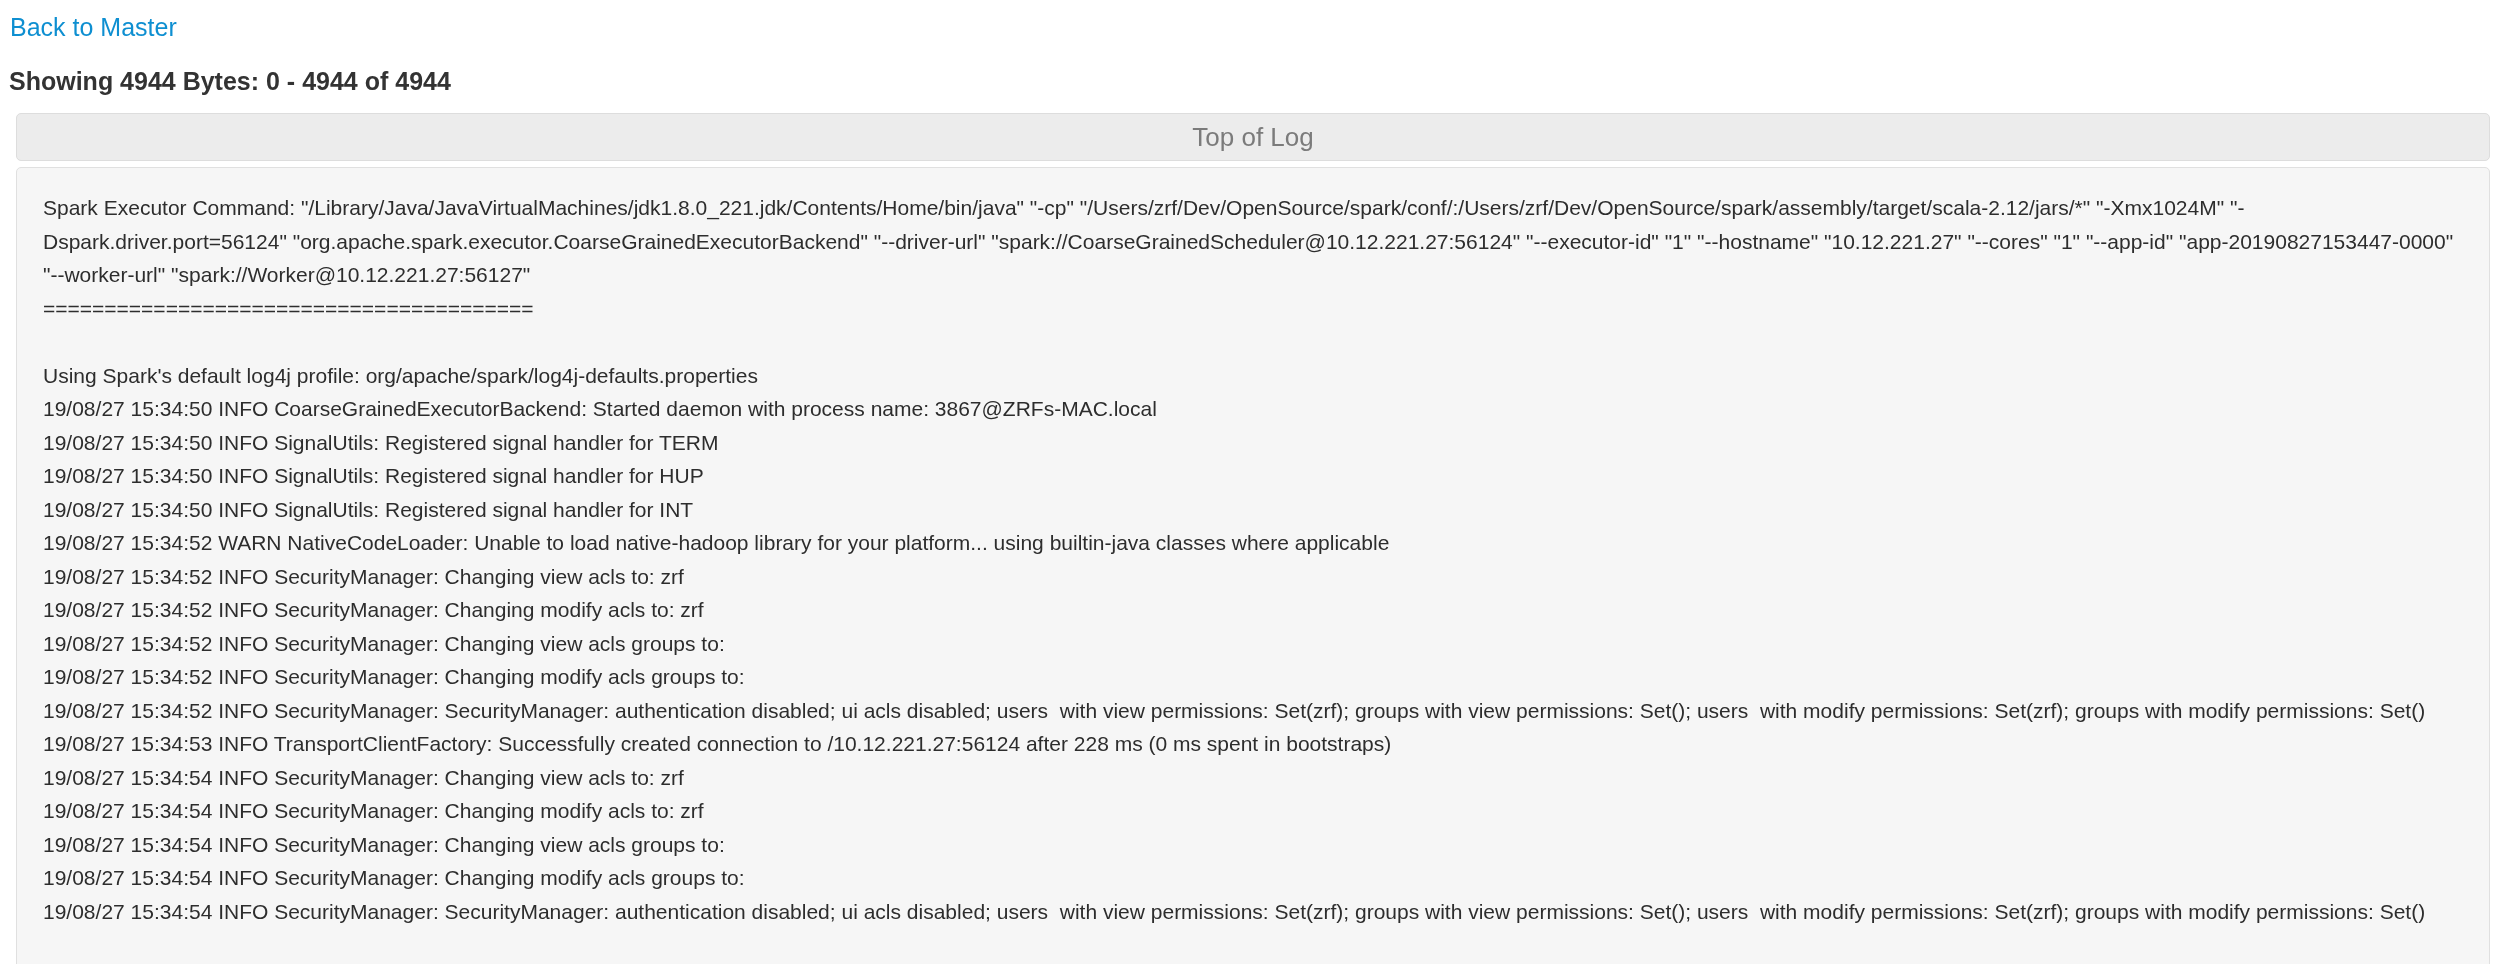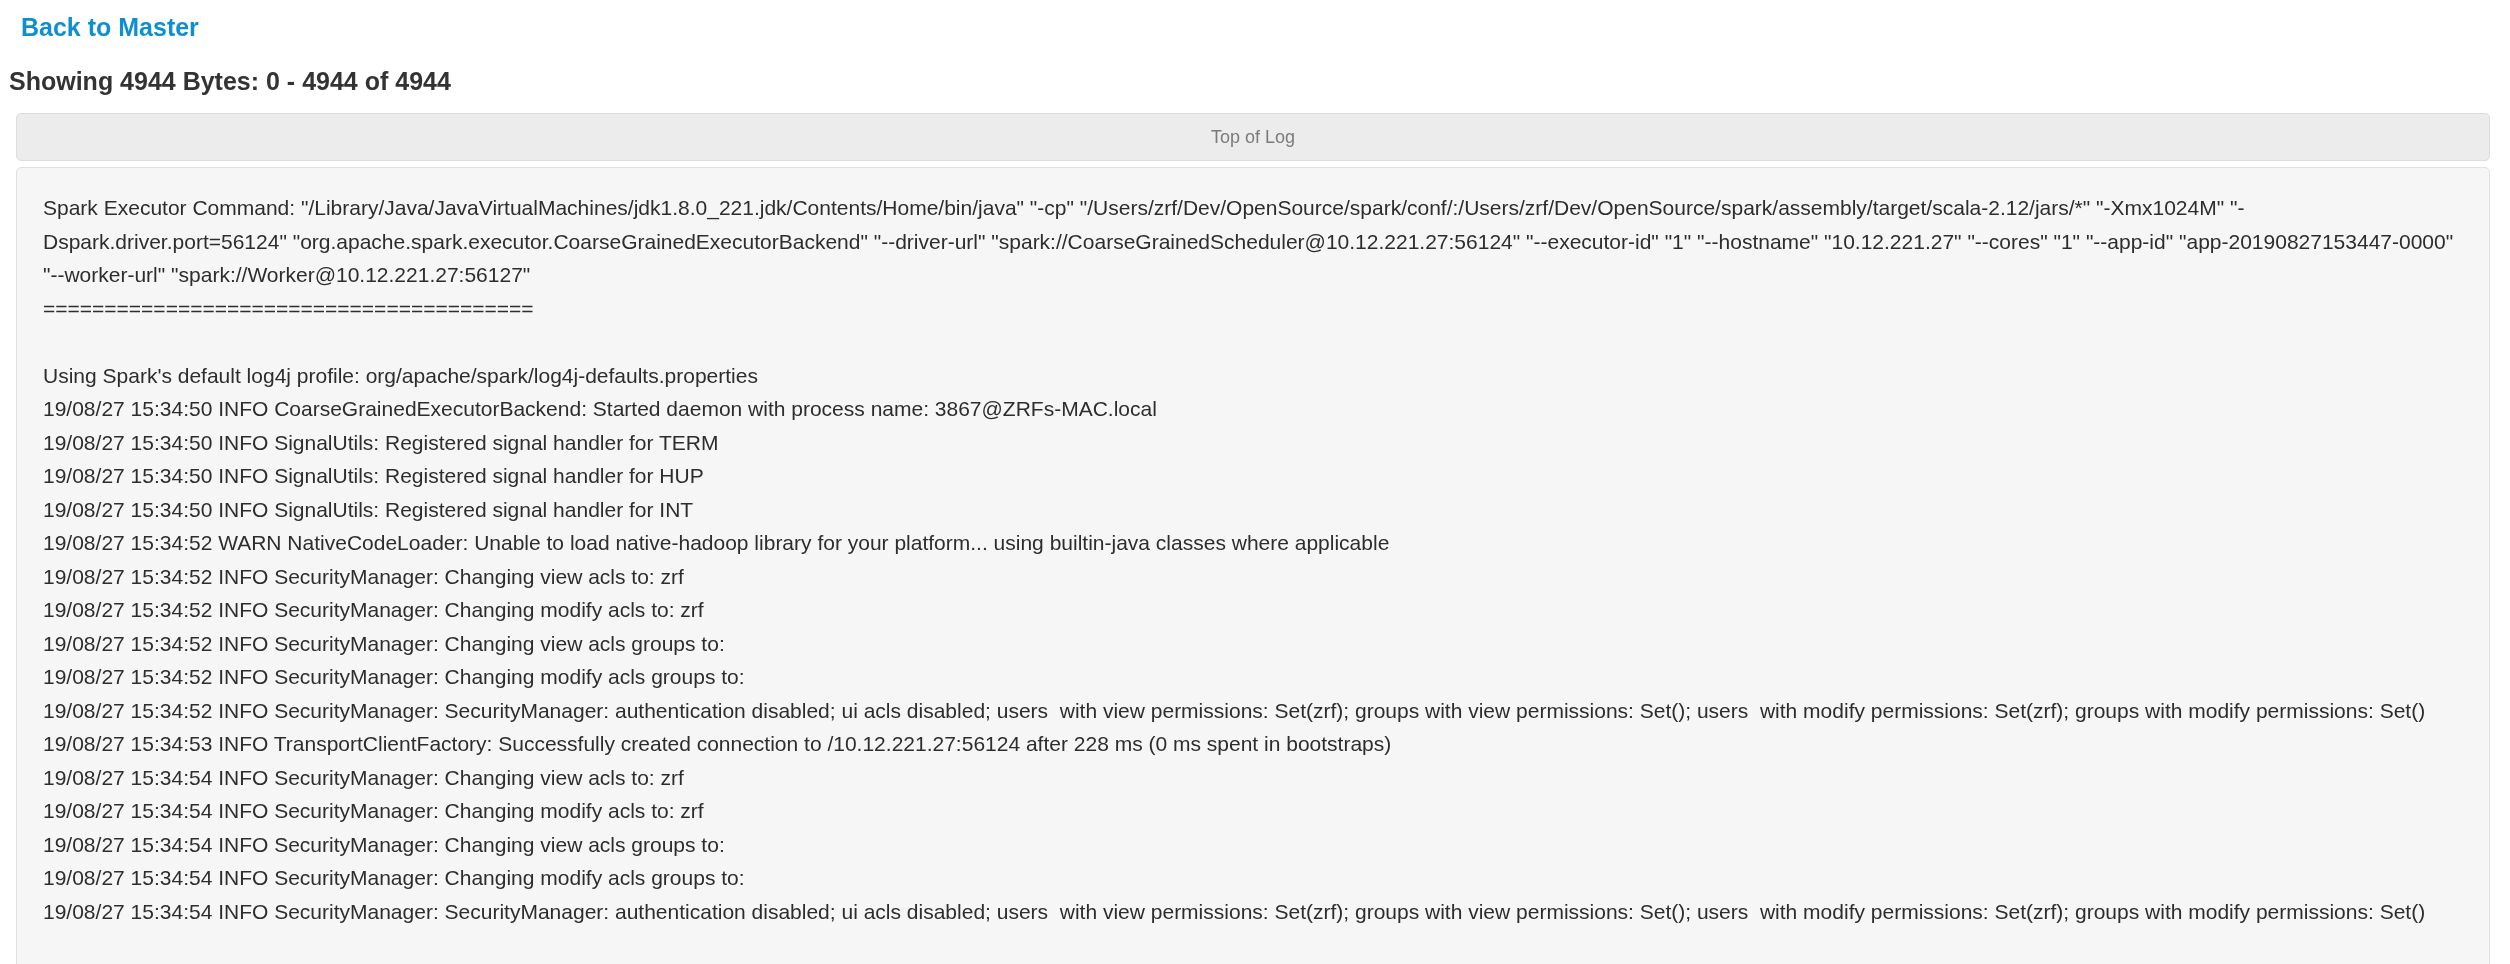--- a/index.html
+++ b/index.html
@@ -22,45 +22,45 @@
     overflow: hidden;
     background: var(--page-bg);
     font-family: "Liberation Sans", "DejaVu Sans", sans-serif;
     color: var(--text-dark);
   }
   .page {
     padding-top: 12px;
   }
   .back-link {
     display: inline-block;
-    margin-left: 21px;
+    margin-left: 10px;
     font-size: 25px;
     line-height: 30px;
-    font-weight: bold;
+    font-weight: normal;
     color: var(--link-blue);
     text-decoration: none;
     cursor: pointer;
   }
   .byte-range {
     margin: 24px 16px 0 9px;
     font-size: 25px;
     line-height: 30px;
     font-weight: bold;
     color: var(--text-dark);
   }
   .log-title-bar {
     margin: 17px 20px 0 16px;
     height: 46px;
     line-height: 46px;
     text-align: center;
     background: var(--panel-bg);
     border: 1px solid var(--panel-border);
     border-radius: 5px;
     color: var(--panel-title-gray);
-    font-size: 18px;
+    font-size: 26px;
     cursor: pointer;
     user-select: none;
   }
   .log-box {
     margin: 6px 20px 0 16px;
     height: 1400px; 
     background: var(--log-bg);
     border: 1px solid var(--log-border);
     border-radius: 5px;
     padding: 11px 14px;

